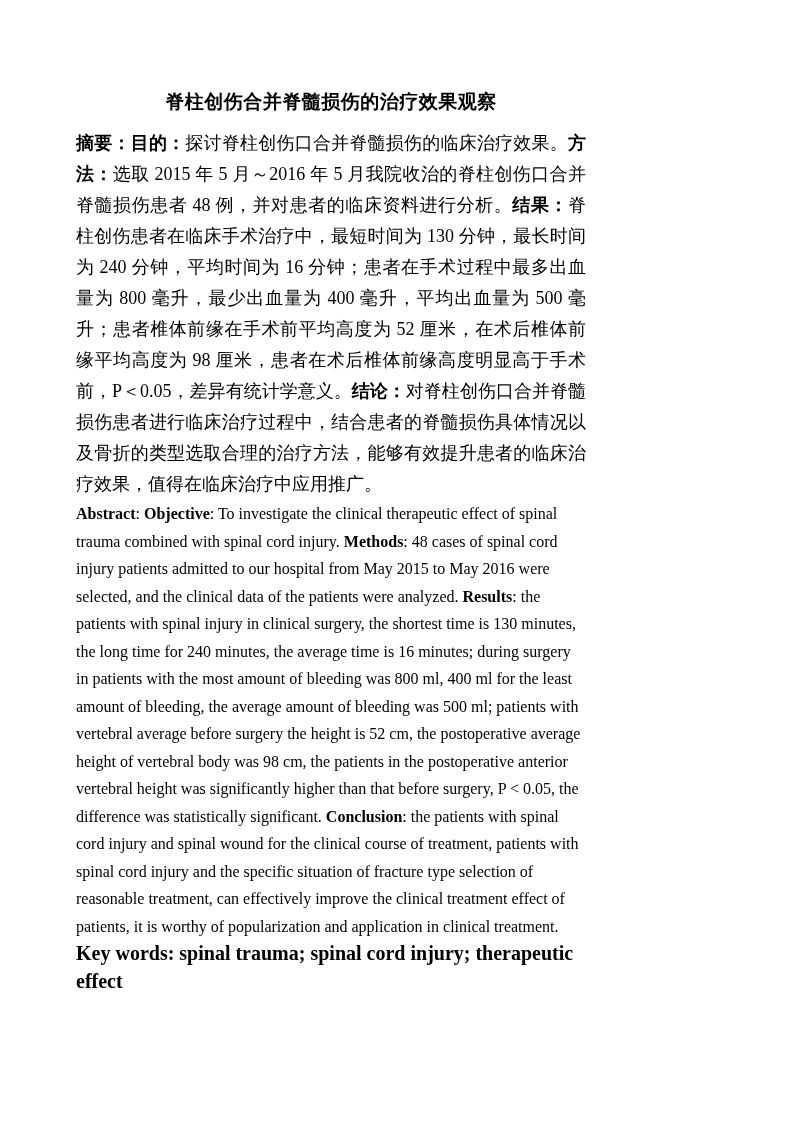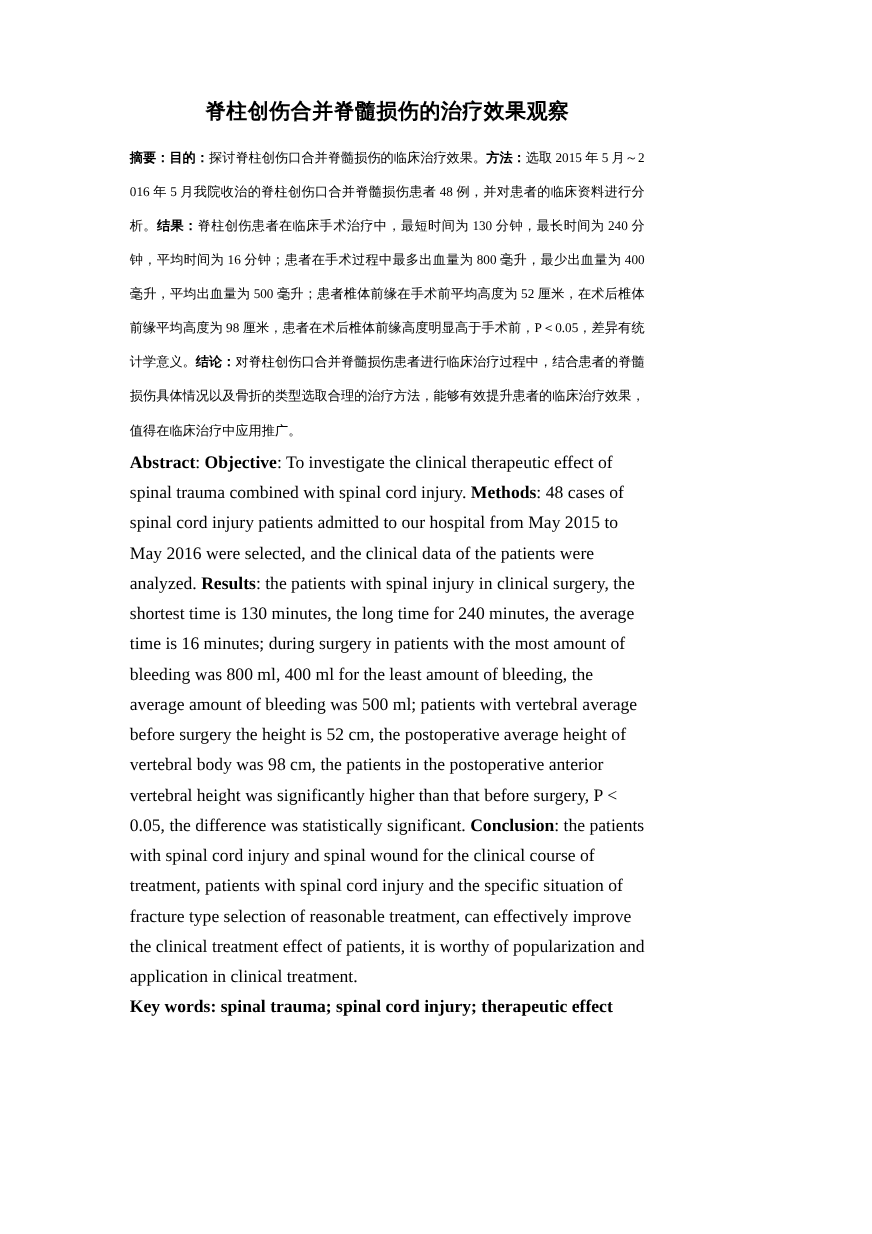--- a/index.html
+++ b/index.html
@@ -7,53 +7,53 @@
     padding: 0;
     background: #ffffff;
   }
   .page {
     position: relative;
     width: 704px;
     height: 1122px;
     box-sizing: border-box;
     background: #ffffff;
     color: #000000;
-    padding: 88px 118px 0 118px;
+    padding: 88px 118px 0 76px;
     font-family: "Liberation Serif", "DejaVu Serif", serif;
     overflow: hidden;
   }
   .doc-title {
     margin: 0 0 13px 0;
     font-size: 19px;
     line-height: 27px;
     font-weight: bold;
     text-align: center;
     letter-spacing: 0.5px;
   }
   p {
     margin: 0;
   }
   .para-cn {
-    font-size: 12px;
+    font-size: 18px;
     line-height: 31px;
     text-align: justify;
     word-break: break-all;
   }
   .para-en {
     font-size: 16px;
     line-height: 27.5px;
     text-align: left;
   }
   .keywords-cn {
     font-size: 16px;
     line-height: 31px;
     font-weight: bold;
   }
   .keywords-en {
-    font-size: 16px;
+    font-size: 20px;
     line-height: 27.5px;
     font-weight: bold;
   }
   .body-intro {
     margin-top: 33px;
     text-indent: 32px;
   }
   b { font-weight: bold; }
 </style>
 </head>

